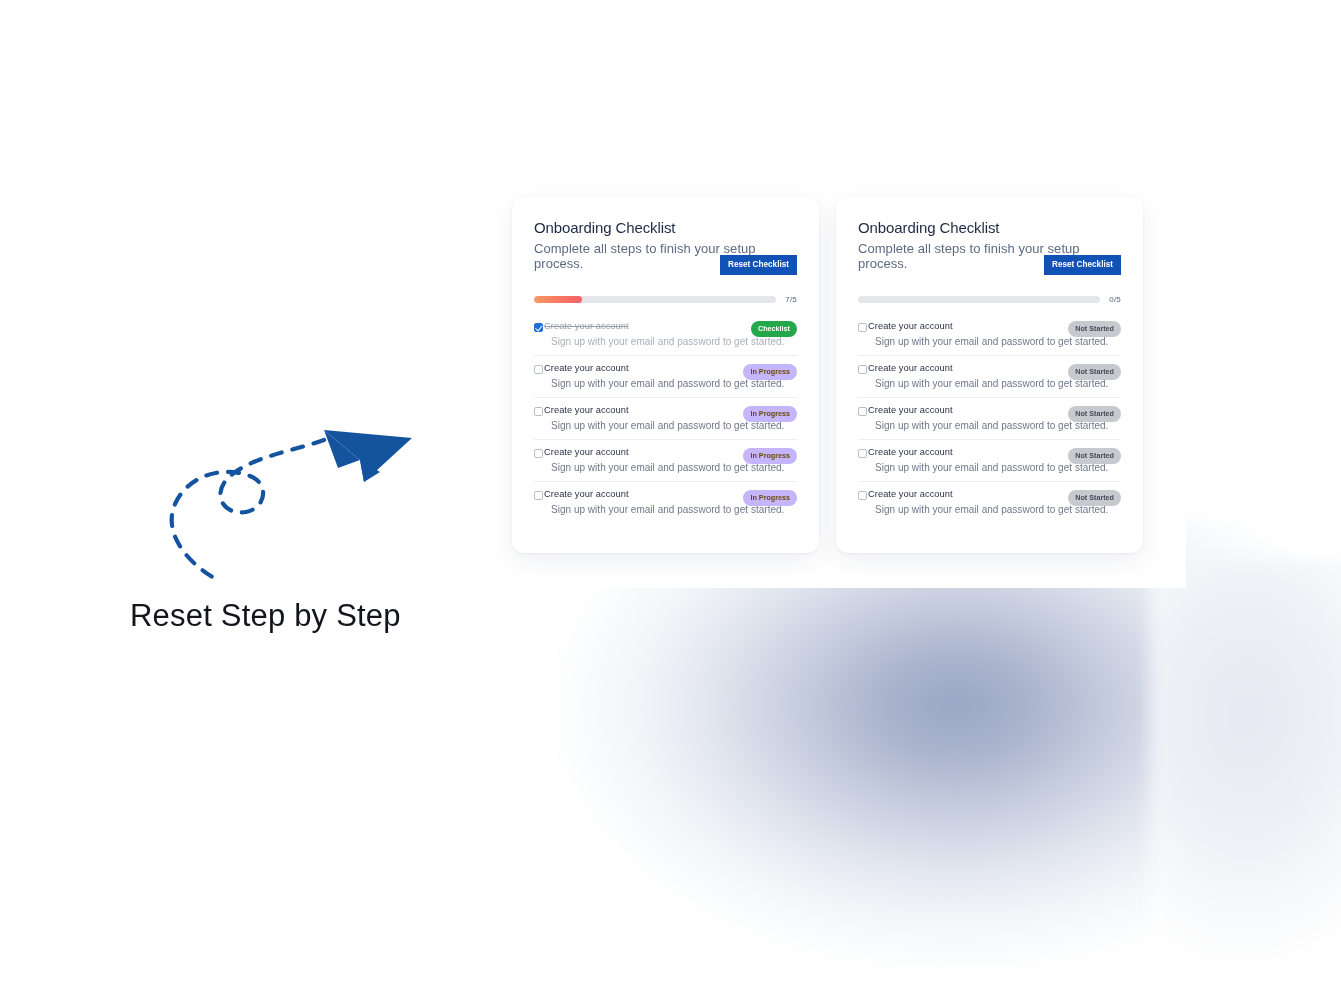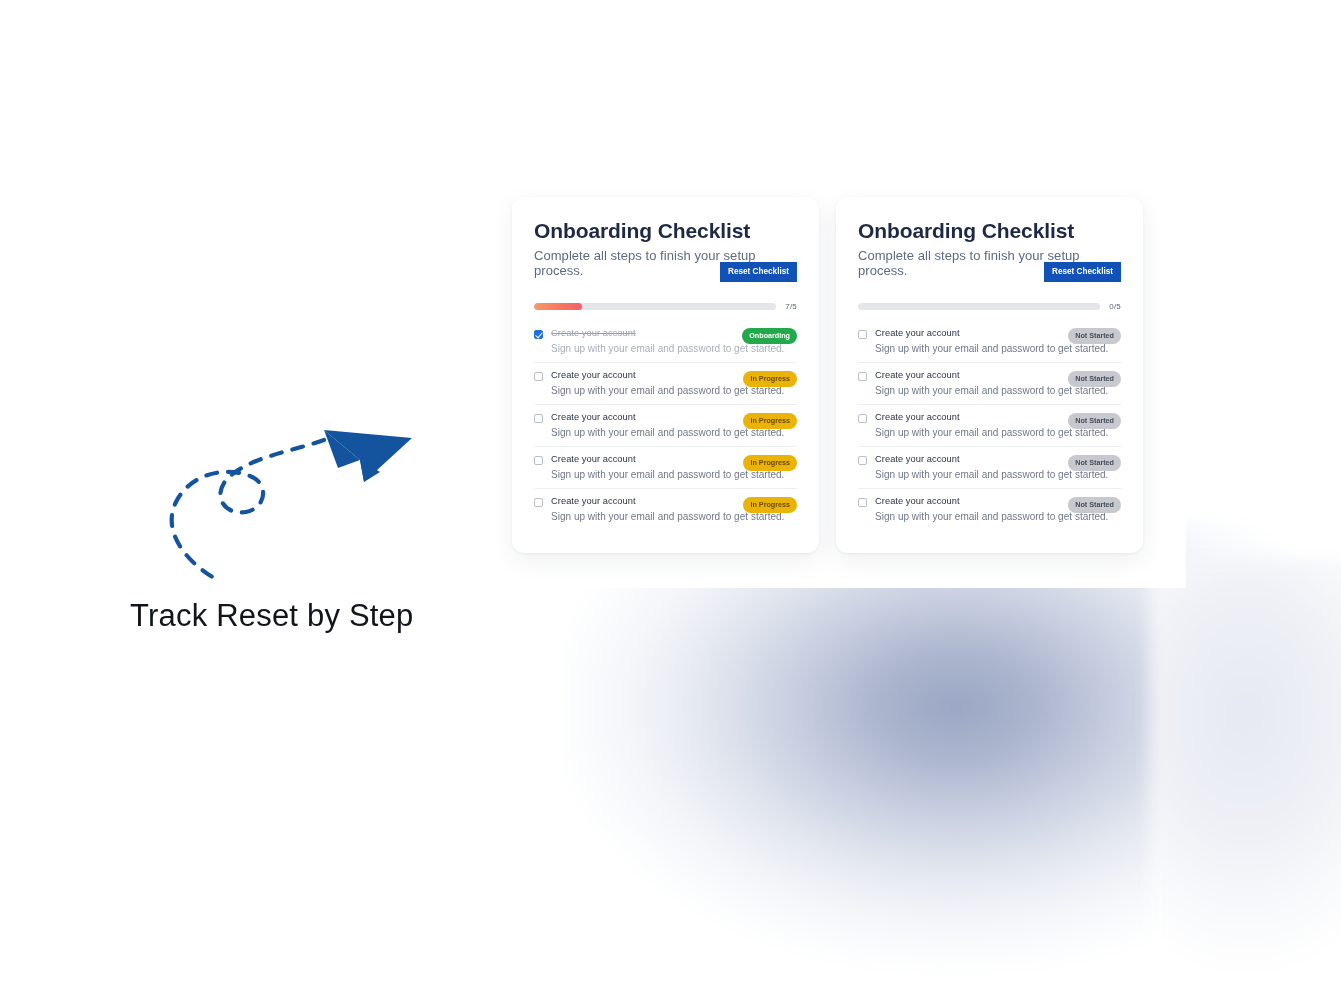--- a/index.html
+++ b/index.html
@@ -53,21 +53,21 @@
     background: #ffffff;
     border-radius: 12px;
     box-shadow: 0 1px 3px rgba(24,39,75,.06), 0 8px 26px rgba(24,39,75,.07);
     padding: 22px 22px 18px 22px;
   }
   #card-0 { left: 512px; top: 197px; width: 307px; height: 356px; }
   #card-1 { left: 836px; top: 197px; width: 307px; height: 356px; }
 
   .card-head { position: relative; }
   .card-title {
-    font-size: 21px; font-weight: 700; color: #1e2a43;
+    font-size: 15px; font-weight: 400; color: #1e2a43;
     letter-spacing: -0.1px;
   }
   .card-sub {
     margin-top: 5px;
     font-size: 13px; color: #5d6a82; letter-spacing: 0.05px;
   }
   .reset-btn {
     position: absolute; right: 0; bottom: -4px;
     background: #1252b7; color: #ffffff;
     border: none; border-radius: 0;
@@ -92,21 +92,21 @@
   .ratio { font-size: 8px; color: #5a6478; letter-spacing: .2px; }
 
   .items { margin-top: 14px; }
   .item {
     position: relative;
     padding: 7px 0 8px 0;
     border-top: 1px solid #edeef1;
   }
   .item:first-child { border-top: none; padding-top: 3px; }
 
-  .item-row { display: flex; align-items: flex-start; gap: 8px; }
+  .item-row { display: flex; align-items: flex-start; gap: 1px; }
   .cbx {
     width: 9px; height: 9px; flex: 0 0 9px;
     margin-top: 2px;
     border: 1px solid #b9bfca; border-radius: 2px;
     background: #ffffff; cursor: pointer;
     position: relative;
   }
   .cbx.checked { background: #1f6fe0; border-color: #1f6fe0; }
   .cbx.checked::after {
     content: ""; position: absolute;
@@ -126,21 +126,21 @@
   .item.done .item-desc { color: #a9b0bb; }
 
   .badge {
     position: absolute; right: 0; top: 8px;
     font-size: 7.2px; font-weight: 700;
     padding: 3px 7px 4px 7px; border-radius: 99px;
     white-space: nowrap; cursor: default;
   }
   .item:first-child .badge { top: 3px; }
   .badge.completed    { background: #23a84c; color: #ffffff; }
-  .badge.in-progress  { background: #eab308; color: #6a4a02; }
+  .badge.in-progress  { background: #c4b5fd; color: #6a4a02; }
   .badge.not-started  { background: #c7c9cf; color: #454c59; text-align: right; }
 </style>
 </head>
 <body>
 
 <div id="stage">
 
   <div class="bg-blob"></div>
   <div class="bg-blob-2"></div>
   <div class="white-panel"></div>
@@ -149,21 +149,21 @@
     <svg class="hero-svg" width="320" height="200" viewBox="0 0 320 200">
       <path d="M196 18 L284 26 L236 70 L232 48 Z" fill="#14549f"></path>
       <path d="M196 18 L232 48 L210 56 Z" fill="#14549f"></path>
       <path d="M232 48 L236 70 L252 60 Z" fill="#14549f"></path>
       <g fill="none" stroke="#14549f" stroke-width="4.2" stroke-linecap="round" stroke-dasharray="11 11">
         <path d="M196 28 C162 40 126 44 102 64 C82 82 96 104 118 100
                  C138 96 142 72 122 64 C96 54 62 62 48 90
                  C34 118 56 148 86 166"></path>
       </g>
     </svg>
-    <div class="hero-title">Track Reset by Step</div>
+    <div class="hero-title">Reset Step by Step</div>
   </div>
 
   <div class="card" id="card-0">
     <div class="card-head">
       <div class="card-title">Onboarding Checklist</div>
       <div class="card-sub">Complete all steps to finish your setup process.</div>
       <button class="reset-btn">Reset Checklist</button>
     </div>
 
     <div class="progress-row">
@@ -173,21 +173,21 @@
       <div class="ratio">7/5</div>
     </div>
 
     <div class="items">
       <div class="item done">
         <div class="item-row">
           <div class="cbx checked"></div>
           <div class="item-title">Create your account</div>
         </div>
         <div class="item-desc">Sign up with your email and password to get started.</div>
-        <div class="badge completed">Onboarding</div>
+        <div class="badge completed">Checklist</div>
       </div>
       <div class="item">
         <div class="item-row">
           <div class="cbx"></div>
           <div class="item-title">Create your account</div>
         </div>
         <div class="item-desc">Sign up with your email and password to get started.</div>
         <div class="badge in-progress">In Progress</div>
       </div>
       <div class="item">

